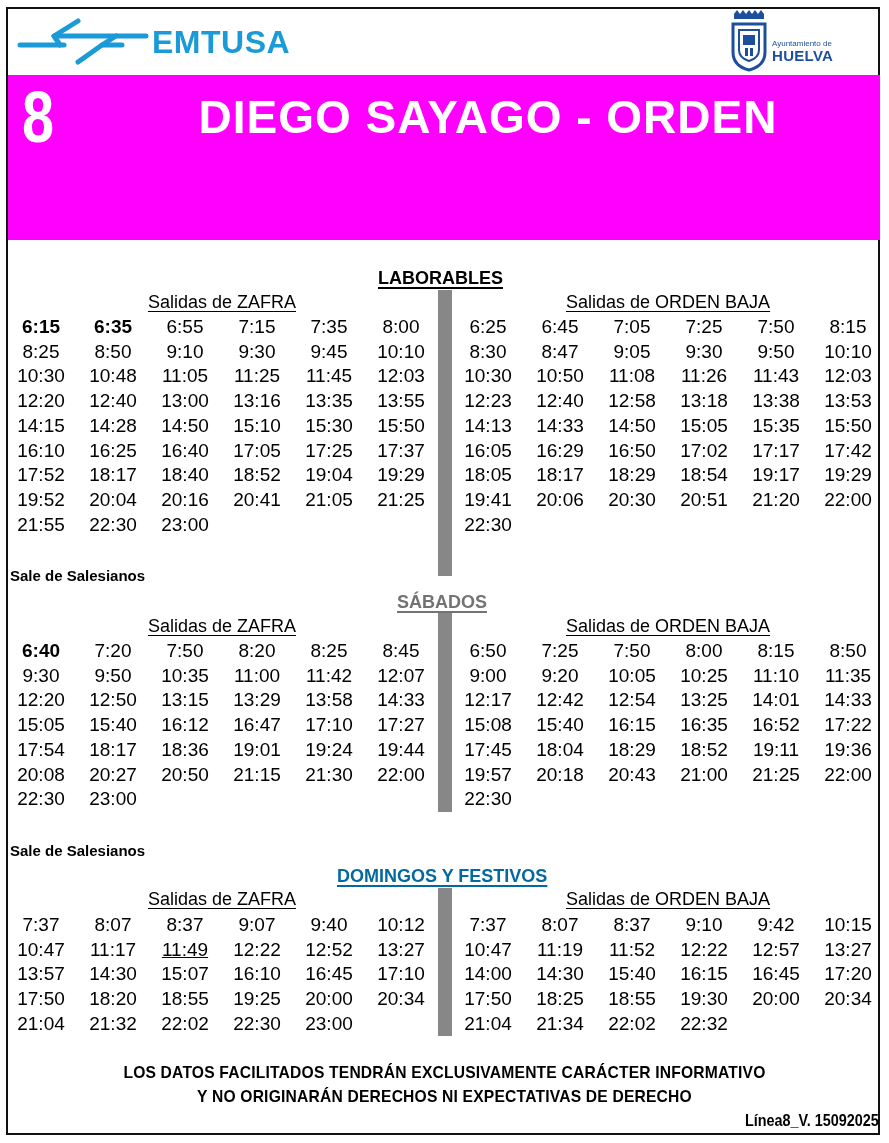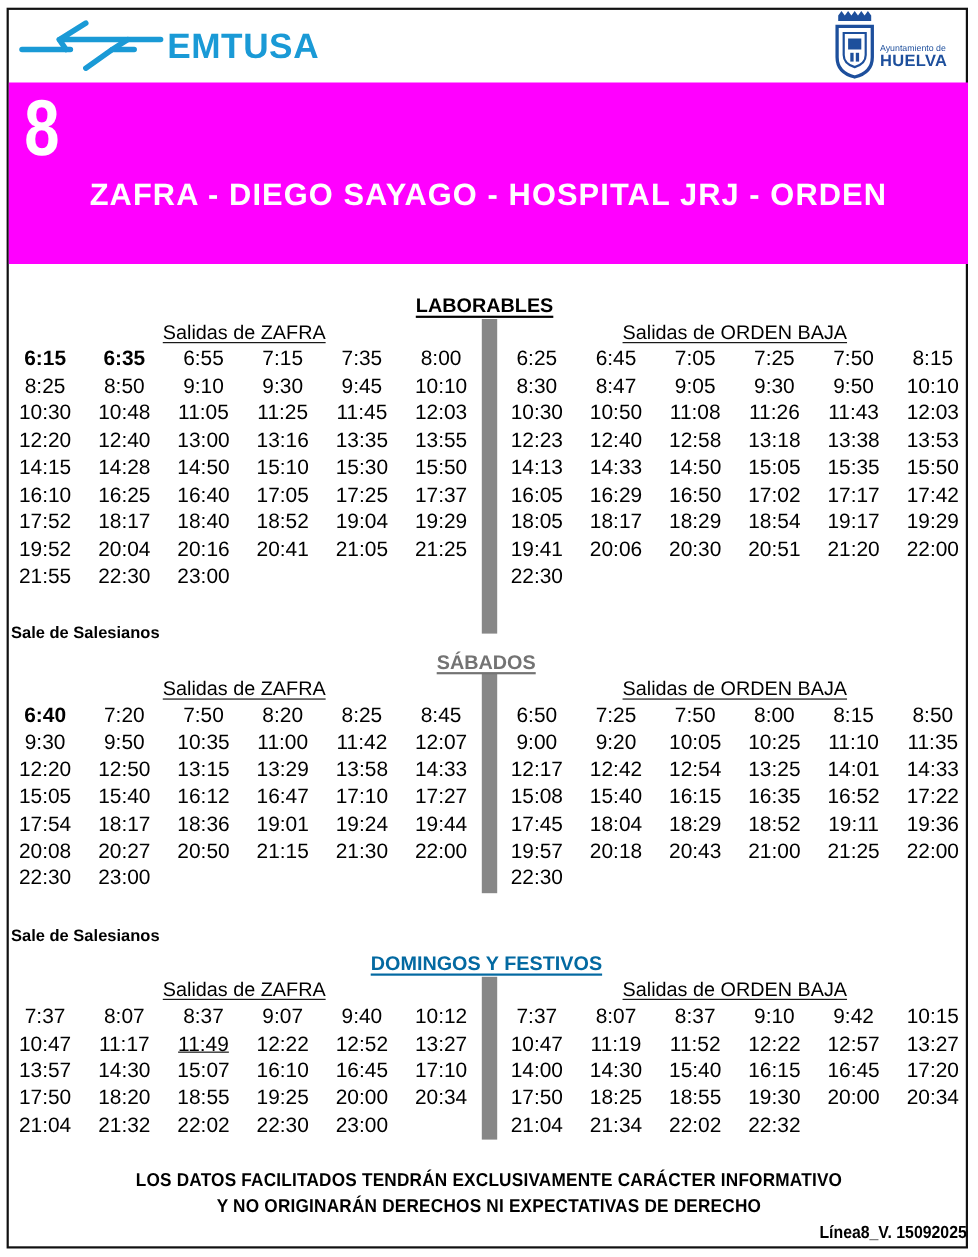--- a/index.html
+++ b/index.html
@@ -1,21 +1,21 @@
 <!DOCTYPE html>
 <html><head>
 <meta charset="utf-8">
 <style>
   html, body { margin:0; padding:0; background:#ffffff; }
   body { width:889px; height:1143px; position:relative; overflow:hidden; font-family:"Liberation Sans", sans-serif; color:#000; }
   .frame { position:absolute; left:6px; top:7px; width:874px; height:1128px; border:2px solid #111; border-right-width:2px; box-sizing:border-box; background:#fff; }
   .logo-emtusa { position:absolute; left:16px; top:18px; width:340px; height:50px; }
   .logo-emtusa svg { position:absolute; left:0; top:0; }
   .logo-emtusa .brand { position:absolute; left:136px; top:6px; font-weight:bold; font-size:32px; color:#1a9ad6; letter-spacing:0.5px; }
-  .logo-huelva { position:absolute; left:756px; top:10px; width:125px; height:62px; }
+  .logo-huelva { position:absolute; left:728px; top:10px; width:125px; height:62px; }
   .logo-huelva .shield { position:absolute; left:0; top:0; }
   .logo-huelva .ayto { position:absolute; left:44px; top:29px; font-size:8px; color:#1d4f9c; }
   .logo-huelva .city { position:absolute; left:44px; top:37px; font-size:15px; font-weight:bold; color:#1d4f9c; letter-spacing:0.3px; }
   .band { position:absolute; left:8px; top:75px; width:872px; height:165px; background:#ff00ff; color:#fff; }
   .band .num { position:absolute; left:14px; top:2px; font-family:"Liberation Sans", sans-serif; font-weight:bold; font-size:72px; line-height:80px; transform:scaleX(0.8); transform-origin:left; }
   .band .title { position:absolute; left:160px; top:15px; width:640px; text-align:center; font-weight:bold; font-size:46px; letter-spacing:1px; }
   .band .sub { position:absolute; left:0; width:872px; text-align:center; font-weight:bold; font-size:28px; letter-spacing:1px; }
   .band .sub1 { top:86px; }
   .band .sub2 { top:126px; }
 
@@ -61,21 +61,21 @@
     <rect x="15" y="25" width="12" height="10" fill="#1d4f9c"></rect>
     <rect x="17" y="38" width="3" height="8" fill="#1d4f9c"></rect>
     <rect x="22" y="38" width="3" height="8" fill="#1d4f9c"></rect>
   </svg>
   <span class="ayto">Ayuntamiento de</span>
   <span class="city">HUELVA</span>
 </div>
 
 <div class="band" style="background: rgb(255, 0, 255);">
   <div class="num">8</div>
-  <div class="sub sub1">ZAFRA - DIEGO SAYAGO - HOSPITAL JRJ - ORDEN</div>
+  <div class="title">DIEGO SAYAGO - ORDEN</div>
 </div>
 
 <div class="sep" style="top:290px;height:286px;"></div>
 <div class="sep" style="top:612px;height:200px;"></div>
 <div class="sep" style="top:888px;height:148px;"></div>
 
 <div class="section-title" style="left: 378px; top: 268px; color: rgb(0, 0, 0);">LABORABLES</div>
 <div class="sub-head" style="left:110px;top:292px;width:224px;">Salidas de ZAFRA</div>
 <div class="sub-head" style="left:520px;top:292px;width:296px;">Salidas de ORDEN BAJA</div>
 <div class="grid" id="grid-lab-left" style="left:6px;top:315px;">

